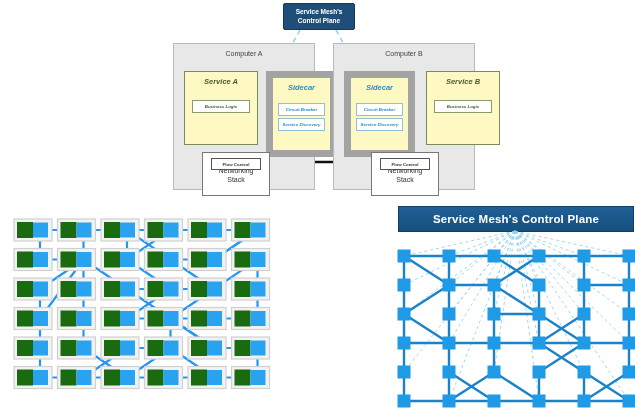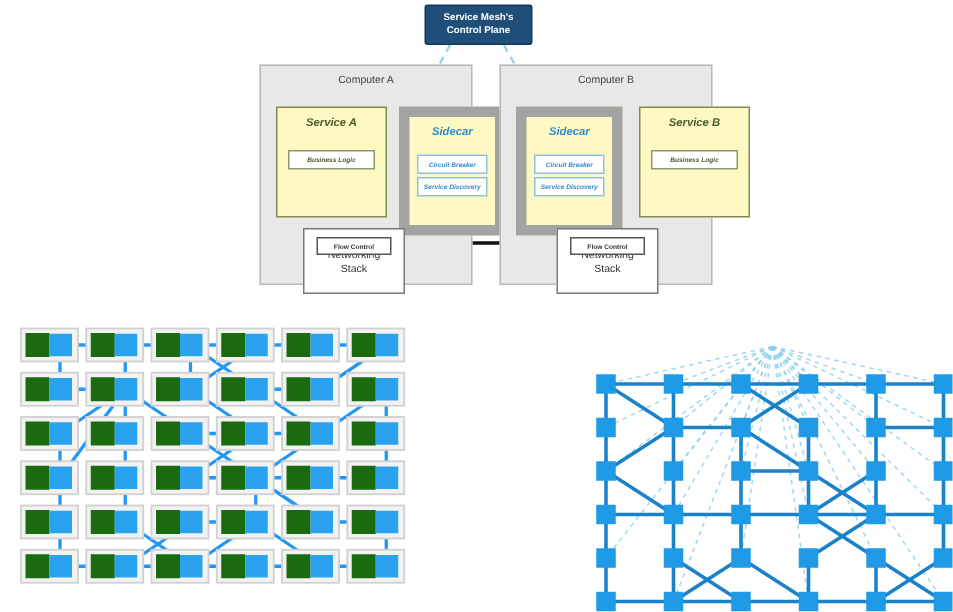--- a/index.html
+++ b/index.html
@@ -337,20 +337,23 @@
         <rect x="191" y="369.5" width="16" height="16" fill="#1a6b10"></rect>
         <rect x="207" y="370" width="15" height="15" fill="#29a3ef"></rect>
       </g>
       <g>
         <rect x="231.5" y="366.5" width="38" height="22" fill="#f2f2f2" stroke="#d0d0d0" stroke-width="1.2"></rect>
         <rect x="234.5" y="369.5" width="16" height="16" fill="#1a6b10"></rect>
         <rect x="250.5" y="370" width="15" height="15" fill="#29a3ef"></rect>
       </g>
     </svg>
 
+  <div id="cp-banner">
+    <span>Service Mesh's Control Plane</span>
+  </div>
 
   <svg class="layer" id="mesh-right">
       <line x1="515" y1="231" x2="404" y2="256" stroke="#8fd0ee" stroke-width="1" stroke-dasharray="3,3" opacity="0.85"></line>
       <line x1="515" y1="231" x2="449" y2="256" stroke="#8fd0ee" stroke-width="1" stroke-dasharray="3,3" opacity="0.85"></line>
       <line x1="515" y1="231" x2="494" y2="256" stroke="#8fd0ee" stroke-width="1" stroke-dasharray="3,3" opacity="0.85"></line>
       <line x1="515" y1="231" x2="539" y2="256" stroke="#8fd0ee" stroke-width="1" stroke-dasharray="3,3" opacity="0.85"></line>
       <line x1="515" y1="231" x2="584" y2="256" stroke="#8fd0ee" stroke-width="1" stroke-dasharray="3,3" opacity="0.85"></line>
       <line x1="515" y1="231" x2="629" y2="256" stroke="#8fd0ee" stroke-width="1" stroke-dasharray="3,3" opacity="0.85"></line>
       <line x1="515" y1="231" x2="404" y2="285" stroke="#8fd0ee" stroke-width="1" stroke-dasharray="3,3" opacity="0.85"></line>
       <line x1="515" y1="231" x2="449" y2="285" stroke="#8fd0ee" stroke-width="1" stroke-dasharray="3,3" opacity="0.85"></line>

